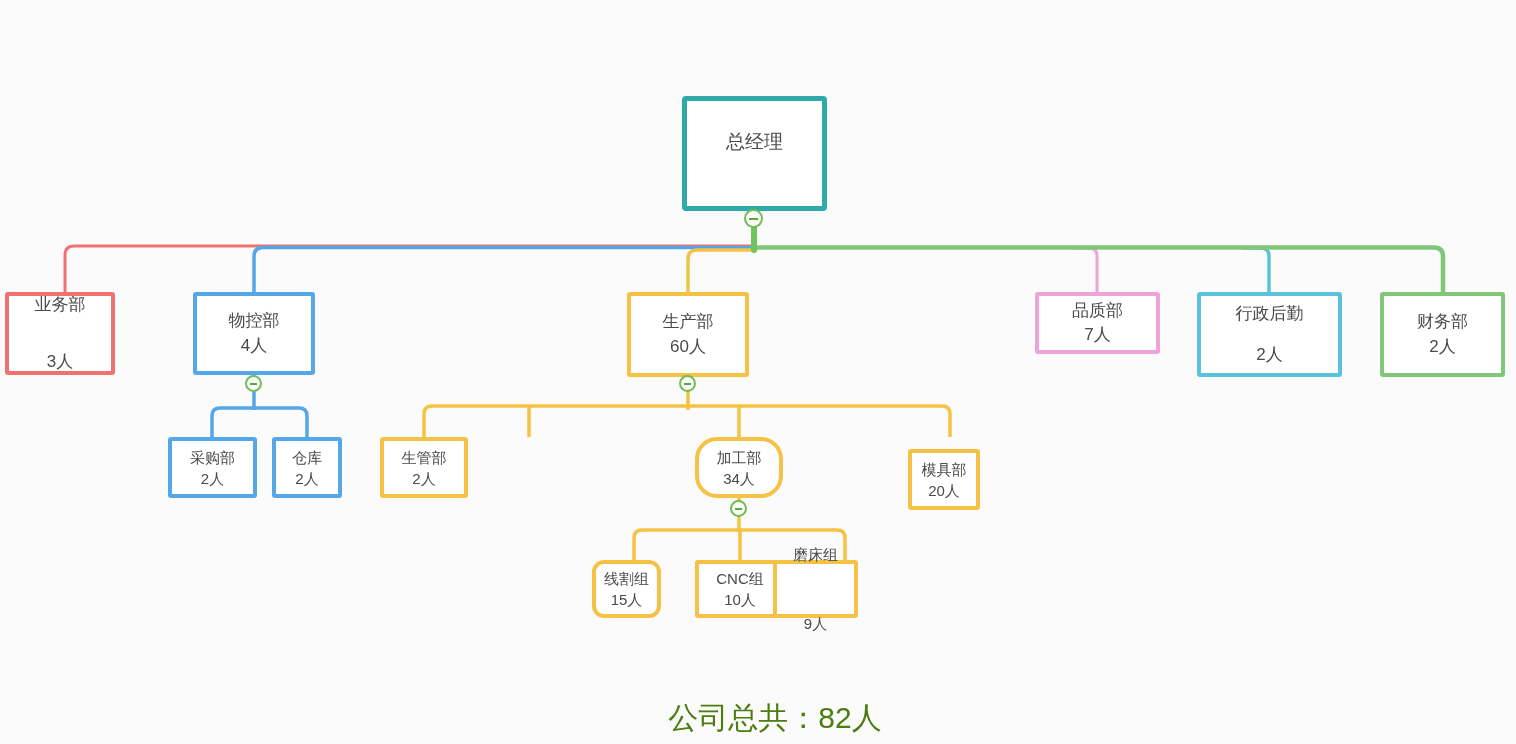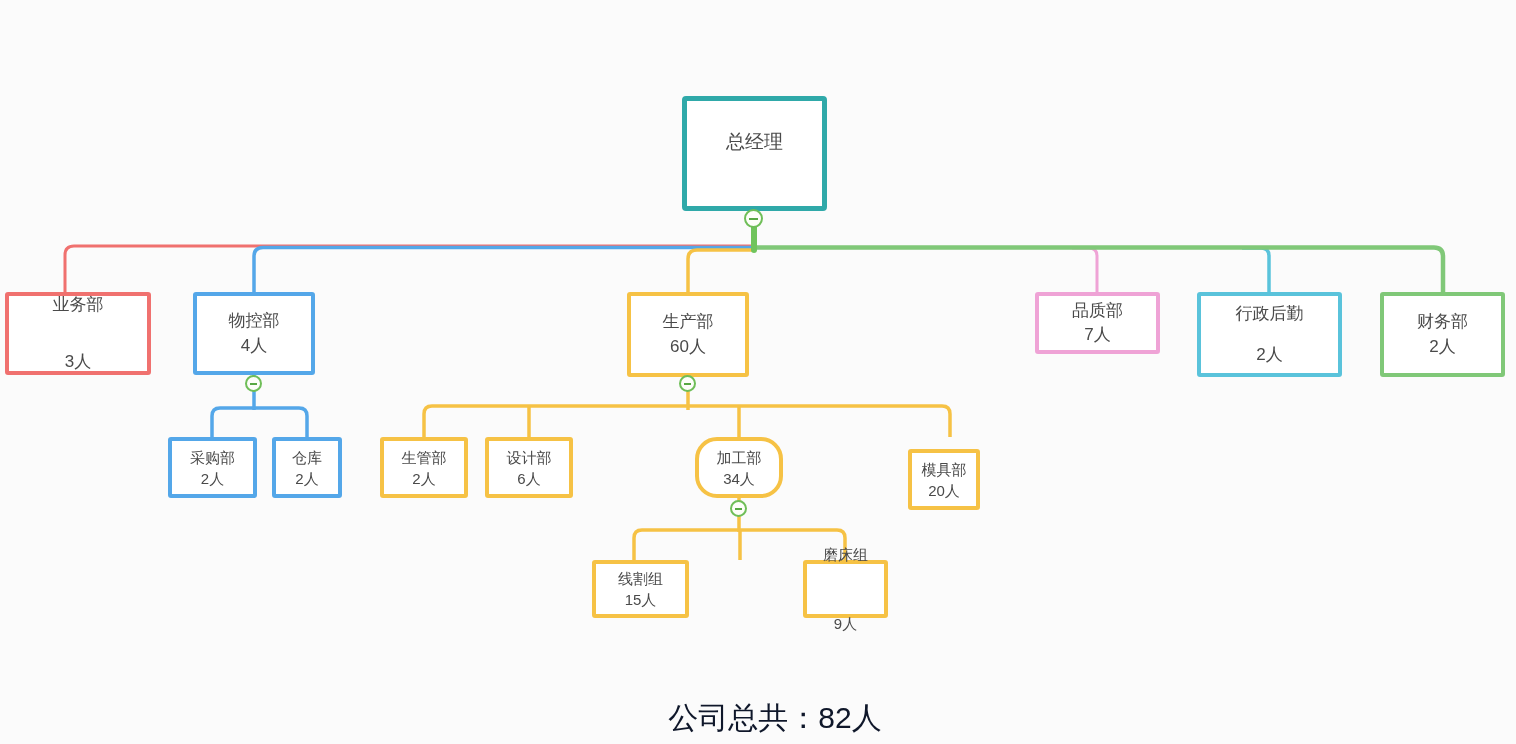--- a/index.html
+++ b/index.html
@@ -69,21 +69,21 @@
     height: 2px;
     background: #58a843;
   }
   #total-label {
     position: absolute;
     left: 775px;
     top: 698px;
     transform: translateX(-50%);
     white-space: nowrap;
     font-size: 30px;
-    color: #0f172a;
+    color: #4d7c0f;
     z-index: 1;
   }
 </style>
 </head>
 <body>
 
 <div id="canvas">
 
   <svg id="connectors" width="1516" height="744" viewBox="0 0 1516 744">
 
@@ -105,21 +105,21 @@
 
     <path d="M739,498 V532" stroke="#f6c245" stroke-width="3.5" fill="none"></path>
     <path d="M634,560 V538 Q634,530 642,530 H837 Q845,530 845,538 V560" stroke="#f6c245" stroke-width="3.5" fill="none"></path>
     <path d="M740,560 V530" stroke="#f6c245" stroke-width="3.5" fill="none"></path>
   </svg>
 
   <div class="node root b-teal" style="left:682px; top:96px; width:145px; height:115px;">
     <span>总经理</span>
   </div>
 
-  <div class="node b-red" style="left:5px; top:292px; width:146px; height:83px;gap:32px;">
+  <div class="node b-red" style="left:5px; top:292px; width:110px; height:83px;gap:32px;">
     <span>业务部</span>
     <span>3人</span>
   </div>
   <div class="node b-blue" style="left:193px; top:292px; width:122px; height:83px;">
     <span>物控部</span>
     <span>4人</span>
   </div>
   <div class="node b-yellow" style="left:627px; top:292px; width:122px; height:85px;">
     <span>生产部</span>
     <span>60人</span>
@@ -143,38 +143,38 @@
   </div>
   <div class="node small b-blue" style="left:272px; top:437px; width:70px; height:61px;">
     <span>仓库</span>
     <span>2人</span>
   </div>
 
   <div class="node small b-yellow" style="left:380px; top:437px; width:88px; height:61px;">
     <span>生管部</span>
     <span>2人</span>
   </div>
-  <div class="node small b-yellow" style="left:485px; top:437px; width:88px; height:61px;">
-    <span>设计部</span>
-    <span>6人</span>
-  </div>
   <div class="node small b-yellow" style="left:695px; top:437px; width:88px; height:61px;border-radius:22px;">
     <span>加工部</span>
     <span>34人</span>
   </div>
   <div class="node small b-yellow" style="left:908px; top:437px; width:72px; height:61px;margin-top:12px;">
     <span>模具部</span>
     <span>20人</span>
   </div>
 
-  <div class="node small b-yellow" style="left:592px; top:560px; width:97px; height:58px;">
+  <div class="node small b-yellow" style="left:592px; top:560px; width:69px; height:58px;border-radius:12px;">
     <span>线割组</span>
     <span>15人</span>
   </div>
-  <div class="node small b-yellow" style="left:803px; top:560px; width:85px; height:58px;gap:48px;">
+  <div class="node small b-yellow" style="left:695px; top:560px; width:90px; height:58px;">
+    <span>CNC组</span>
+    <span>10人</span>
+  </div>
+  <div class="node small b-yellow" style="left:773px; top:560px; width:85px; height:58px;gap:48px;">
     <span>磨床组</span>
     <span>9人</span>
   </div>
 
   <div class="collapse big" style="left:744px; top:209px;"></div>
   <div class="collapse" style="left:245px; top:375px;"></div>
   <div class="collapse" style="left:679px; top:375px;"></div>
   <div class="collapse" style="left:730px; top:500px;"></div>
 
   <div id="total-label">公司总共：82人</div>

